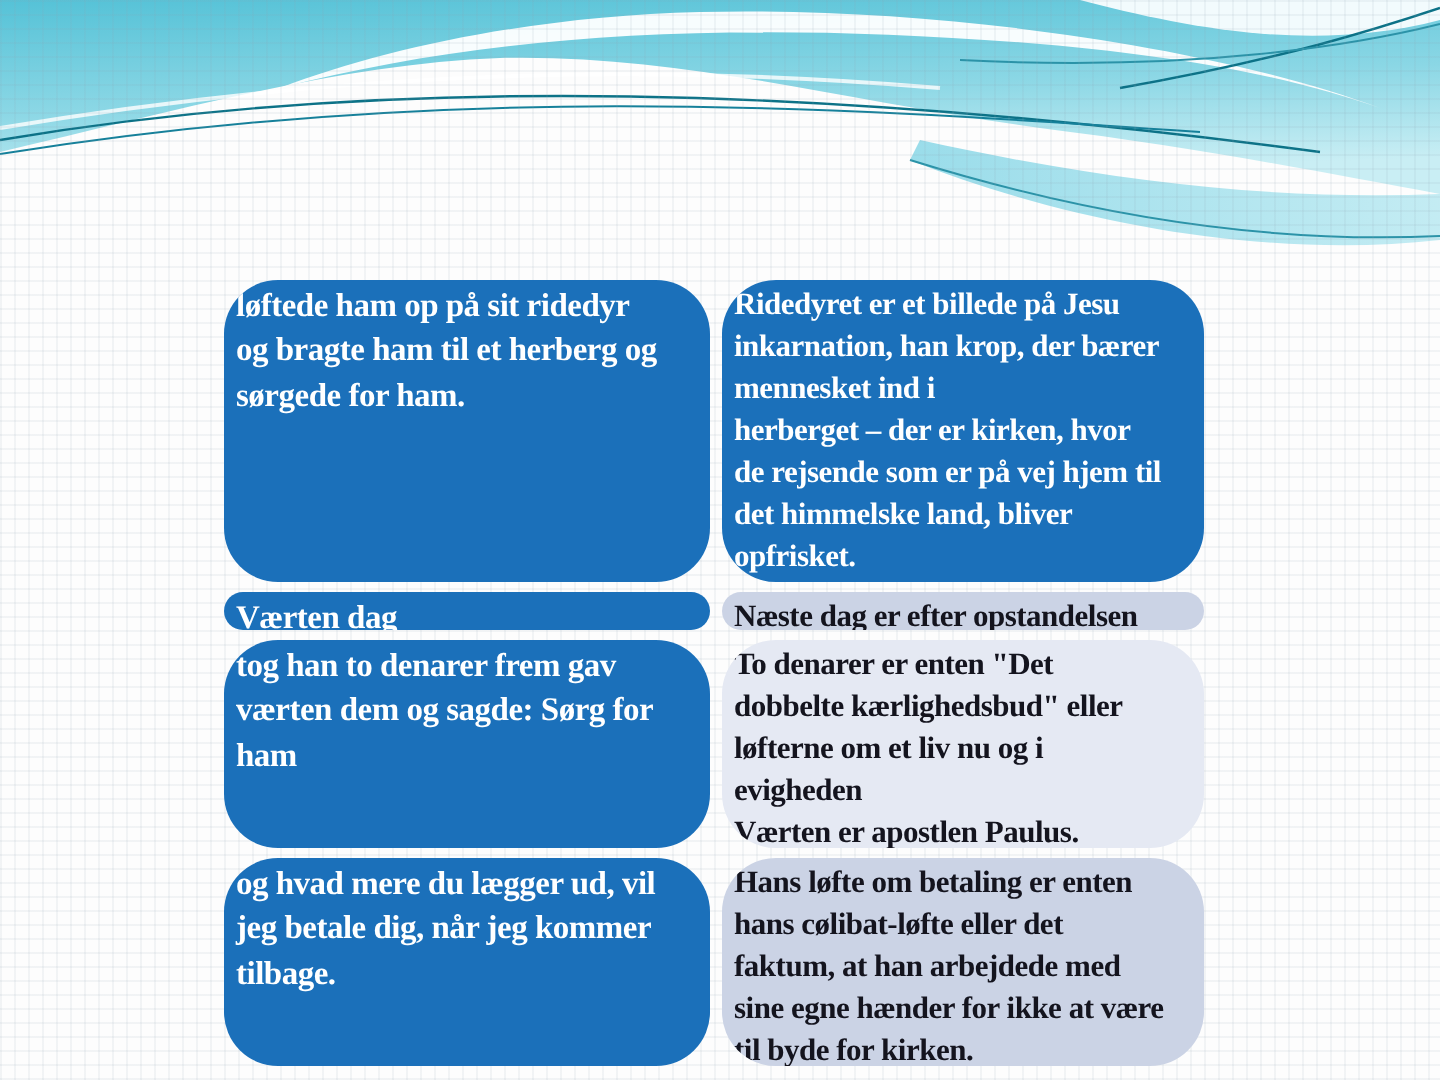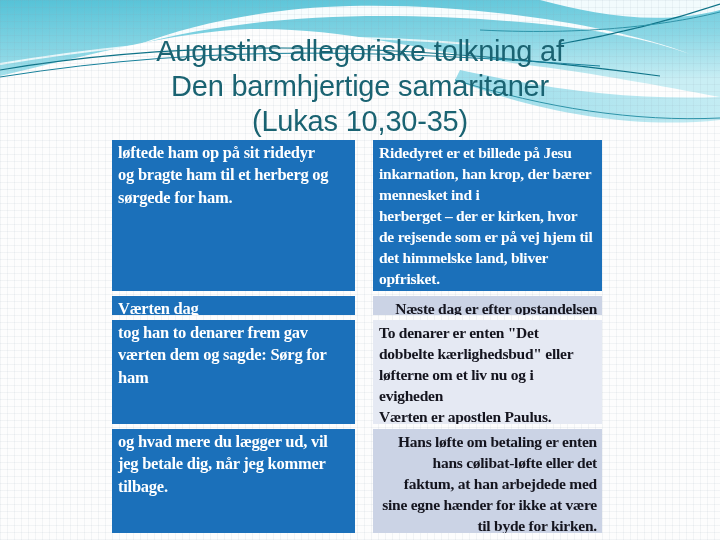--- a/index.html
+++ b/index.html
@@ -25,25 +25,25 @@
   .title{position:absolute;left:40px;top:34px;width:640px;z-index:2;
     text-align:center;color:var(--title-teal,#1A6372);
     font-size:29px;line-height:35px;font-weight:400;
     white-space:pre-line;letter-spacing:-0.2px;}
 
   .cmp-table{position:absolute;left:112px;top:140px;z-index:2;
     display:grid;grid-template-columns:243px 241px;
     grid-template-rows:151px 19px 104px 104px;gap:5px 6px;}
   .row{display:contents;}
   .cell{overflow:hidden;padding:2px 5px 1px 6px;white-space:pre;
-    font-family:"Liberation Serif",serif;font-weight:700;letter-spacing:-0.25px;}
+    font-family:"Liberation Serif",serif;font-weight:700;letter-spacing:-0.25px;border-radius:27px;}
   .cell.left{font-size:16.5px;line-height:22.4px;}
-  .cell.right{font-size:15.5px;line-height:21px;margin-left:12px;}
+  .cell.right{font-size:15.5px;line-height:21px;}
   .cell.blue{background:var(--accent-blue,#1B70BA);color:#fff;}
-  .cell.band-dark{background:var(--band-dark,#CBD3E5);color:var(--cell-text-dark,#14141E);text-align:right;}
+  .cell.band-dark{background:var(--band-dark,#CBD3E5);color:var(--cell-text-dark,#14141E);}
   .cell.band-light{background:var(--band-light,#E5E9F3);color:var(--cell-text-dark,#14141E);}
 </style>
 </head>
 <body>
 
 <div class="slide">
 
   <svg class="wave-svg" viewBox="0 0 720 170" preserveAspectRatio="none" aria-hidden="true">
     <defs>
       <linearGradient id="gCyan" x1="0" y1="0" x2="0.25" y2="1">
@@ -63,23 +63,20 @@
     <path d="M0,70 C200,36 420,44 660,76" stroke="#0C7287" stroke-width="1.2" fill="none"></path>
     <path d="M0,77 C220,42 400,52 600,66" stroke="#15809A" stroke-width="1" fill="none"></path>
     <path d="M455,80 C545,108 635,122 720,118" stroke="#2B93A8" stroke-width="1" fill="none"></path>
     <path d="M560,44 C640,30 690,14 720,4" stroke="#0C7287" stroke-width="1.2" fill="none"></path>
     <path d="M480,30 C600,36 680,22 720,12" stroke="#2B93A8" stroke-width="1" fill="none"></path>
     <path d="M0,64 C180,34 330,32 470,44" stroke="#FFFFFF" stroke-width="2" fill="none" opacity="0.8"></path>
   </svg>
 
   <div class="grid-texture"></div>
 
-  <div class="title">Augustins allegoriske tolkning af
-Den barmhjertige samaritaner
-(Lukas 10,30-35)</div>
 
   <div class="cmp-table">
     <div class="row">
       <div class="cell left blue">løftede ham op på sit ridedyr
 og bragte ham til et herberg og
 sørgede for ham.</div>
       <div class="cell right blue">Ridedyret er et billede på Jesu
 inkarnation, han krop, der bærer
 mennesket ind i
 herberget – der er kirken, hvor

